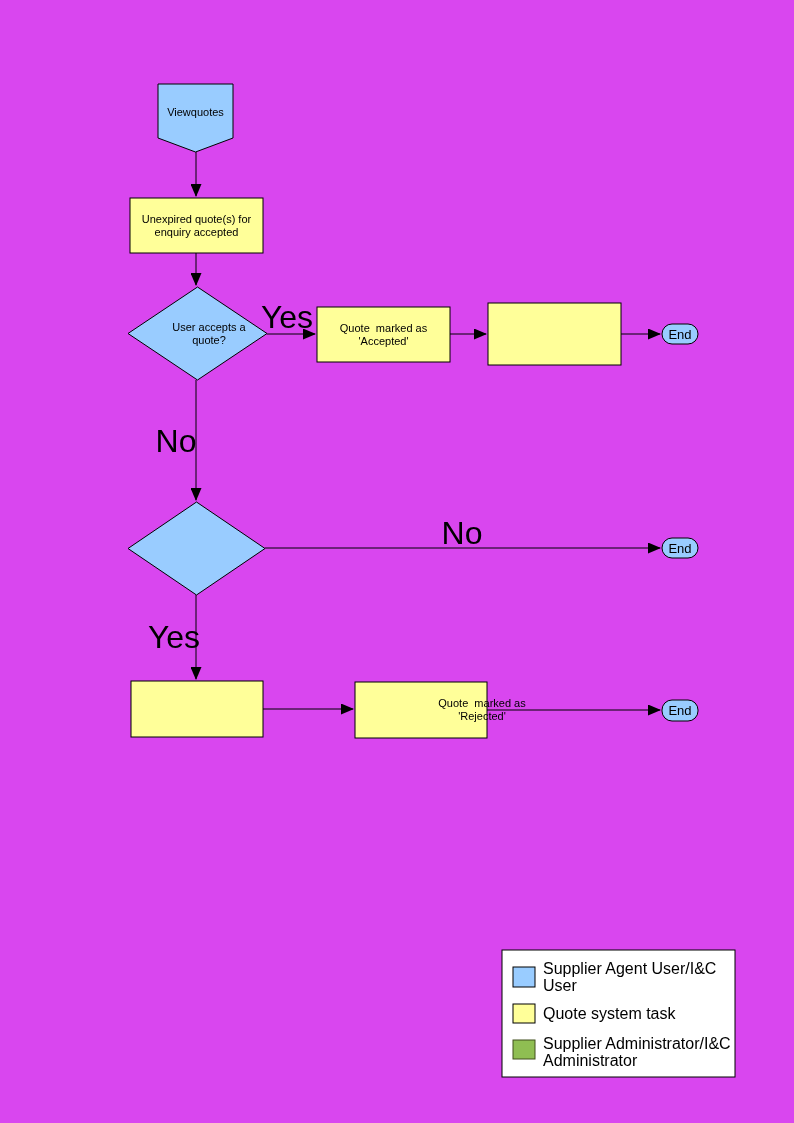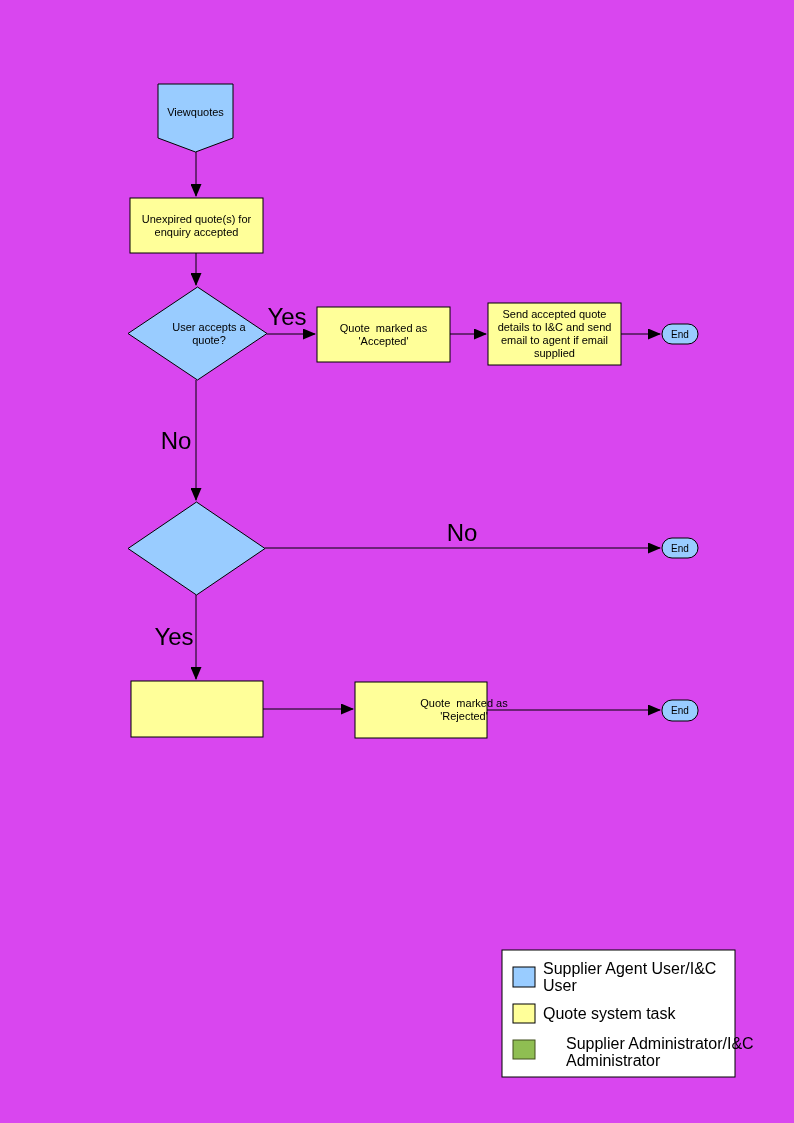--- a/index.html
+++ b/index.html
@@ -17,27 +17,27 @@
     position: absolute;
     display: flex;
     align-items: center;
     justify-content: center;
     text-align: center;
     font-size: 11px;
     line-height: 13px;
     white-space: pre-wrap;
     pointer-events: none;
   }
-  .end-label { font-size: 10px; line-height: 11px; }
+  .end-label { font-size: 13px; line-height: 11px; }
   .edge-label {
     position: absolute;
     display: flex;
     align-items: center;
     justify-content: center;
-    font-size: 24px;
+    font-size: 32px;
     line-height: 24px;
     pointer-events: none;
   }
   .legend-label {
     position: absolute;
     font-size: 16px;
     line-height: 17px;
     display: flex;
     align-items: center;
     pointer-events: none;
@@ -96,39 +96,38 @@
   </svg>
 
   <div class="node-label" style="left:158px; top:84px; width:75px; height:56px;">Viewquotes</div>
 
   <div class="node-label" style="left:130px; top:198px; width:133px; height:55px;">Unexpired quote(s) for enquiry accepted</div>
 
   <div class="node-label" style="left:159px; top:287px; width:100px; height:93px;">User accepts a quote?</div>
 
   <div class="node-label" style="left:317px; top:307px; width:133px; height:55px;border-radius:26px;">Quote  marked as 'Accepted'</div>
 
-  <div class="node-label" style="left:490px; top:303px; width:129px; height:62px;">Send accepted quote details to I&amp;C and send email to agent if email supplied</div>
 
   <div class="node-label end-label" style="left:662px; top:324px; width:36px; height:20px;">End</div>
 
 
   <div class="node-label end-label" style="left:662px; top:538px; width:36px; height:20px;">End</div>
 
 
-  <div class="node-label" style="left:355px; top:682px; width:132px; height:56px;padding-left:43px;">Quote  marked as 'Rejected'</div>
+  <div class="node-label" style="left:373px; top:682px; width:132px; height:56px;padding-left:43px;">Quote  marked as 'Rejected'</div>
 
   <div class="node-label end-label" style="left:662px; top:700px; width:36px; height:21px;">End</div>
 
   <div class="edge-label" style="left:260px; top:302px; width:54px; height:30px;">Yes</div>
 
   <div class="edge-label" style="left:154px; top:427px; width:44px; height:28px;">No</div>
 
   <div class="edge-label" style="left:438px; top:519px; width:48px; height:28px;">No</div>
 
   <div class="edge-label" style="left:148px; top:623px; width:52px; height:28px;">Yes</div>
 
   <div class="legend-label" style="left:543px; top:967px; width:190px; height:20px;">Supplier Agent User/I&amp;C User</div>
 
   <div class="legend-label" style="left:543px; top:1003px; width:190px; height:20px;">Quote system task</div>
 
-  <div class="legend-label legend-label-multiline" style="left:543px; top:1035px; width:190px; height:36px;margin-left:23px;">Supplier Administrator/I&amp;C Administrator</div>
+  <div class="legend-label legend-label-multiline" style="left:543px; top:1035px; width:190px; height:36px;">Supplier Administrator/I&amp;C Administrator</div>
 
 </div>
 
 </body></html>

